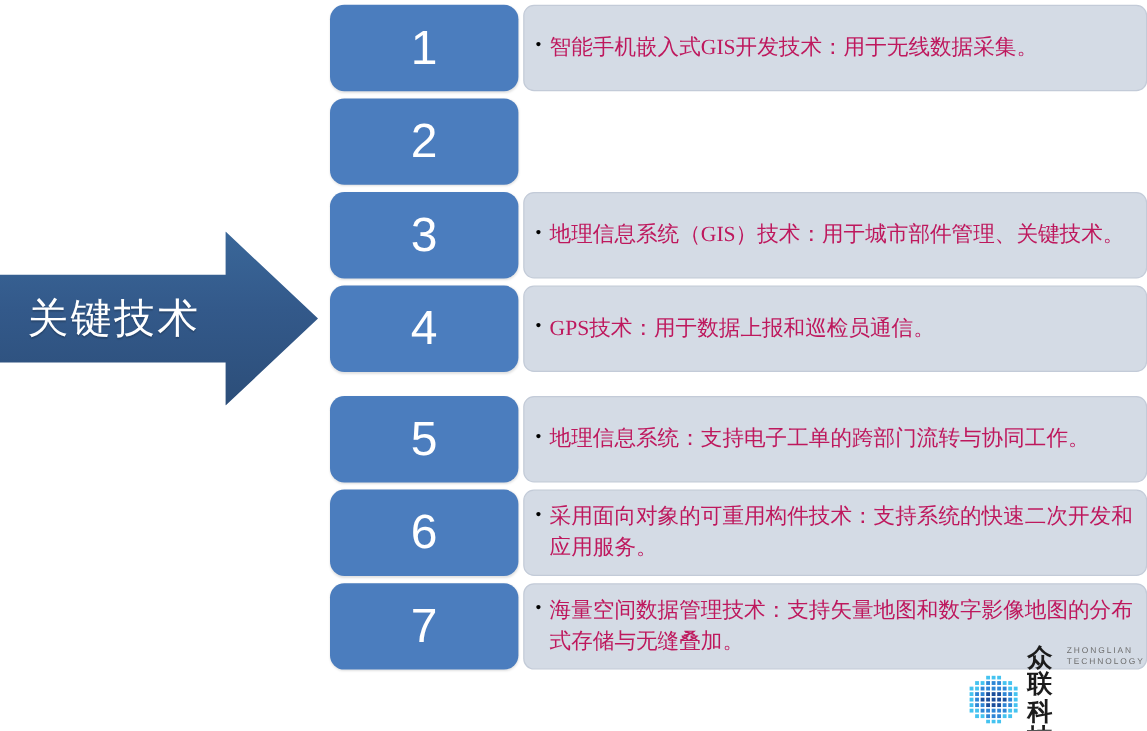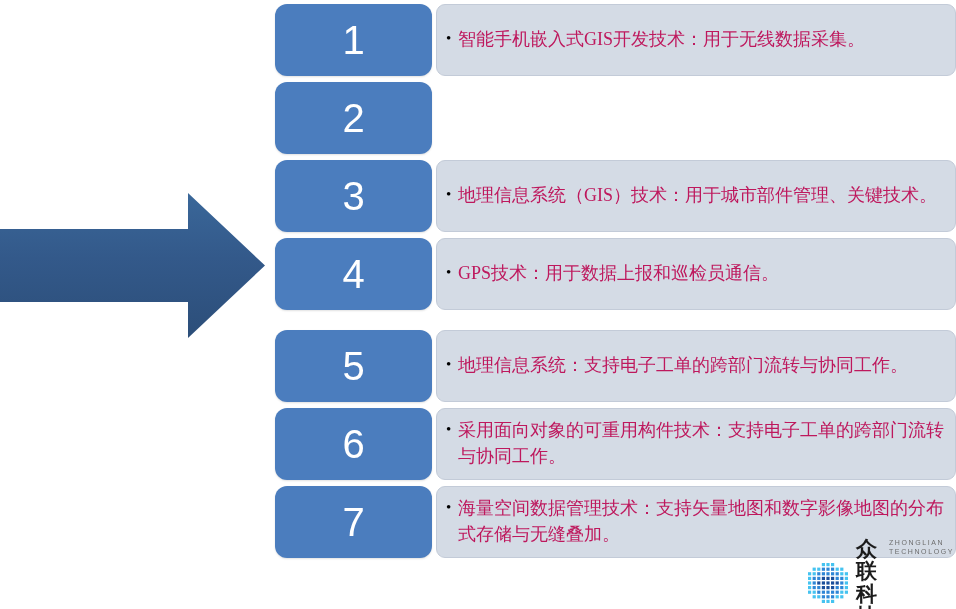--- a/index.html
+++ b/index.html
@@ -154,20 +154,21 @@
   <svg viewBox="0 0 265 145" preserveAspectRatio="none">
     <defs>
       <linearGradient id="arrowGrad" x1="0" y1="0" x2="0" y2="1">
         <stop offset="0%" stop-color="#3A6799"></stop>
         <stop offset="45%" stop-color="#33598A"></stop>
         <stop offset="100%" stop-color="#2C4E79"></stop>
       </linearGradient>
     </defs>
     <polygon points="0,36 188,36 188,0 265,72.5 188,145 188,109 0,109" fill="url(#arrowGrad)"></polygon>
   </svg>
+  <div id="arrow-label">关键技术</div>
 </div>
 
 <div id="tech-list">
 
   <div class="tech-row" style="top:4px;height:72px;">
     <div class="num-box">1</div>
     <div class="text-panel">
       <div class="bullet-line">智能手机嵌入式GIS开发技术：用于无线数据采集。</div>
     </div>
   </div>
@@ -193,21 +194,21 @@
   <div class="tech-row" style="top:330px;height:72px;">
     <div class="num-box">5</div>
     <div class="text-panel">
       <div class="bullet-line">地理信息系统：支持电子工单的跨部门流转与协同工作。</div>
     </div>
   </div>
 
   <div class="tech-row" style="top:408px;height:72px;">
     <div class="num-box">6</div>
     <div class="text-panel">
-      <div class="bullet-line">采用面向对象的可重用构件技术：支持电子工单的跨部门流转与协同工作。</div>
+      <div class="bullet-line">采用面向对象的可重用构件技术：支持系统的快速二次开发和应用服务。</div>
     </div>
   </div>
 
   <div class="tech-row" style="top:486px;height:72px;">
     <div class="num-box">7</div>
     <div class="text-panel">
       <div class="bullet-line">海量空间数据管理技术：支持矢量地图和数字影像地图的分布式存储与无缝叠加。</div>
     </div>
   </div>
 

